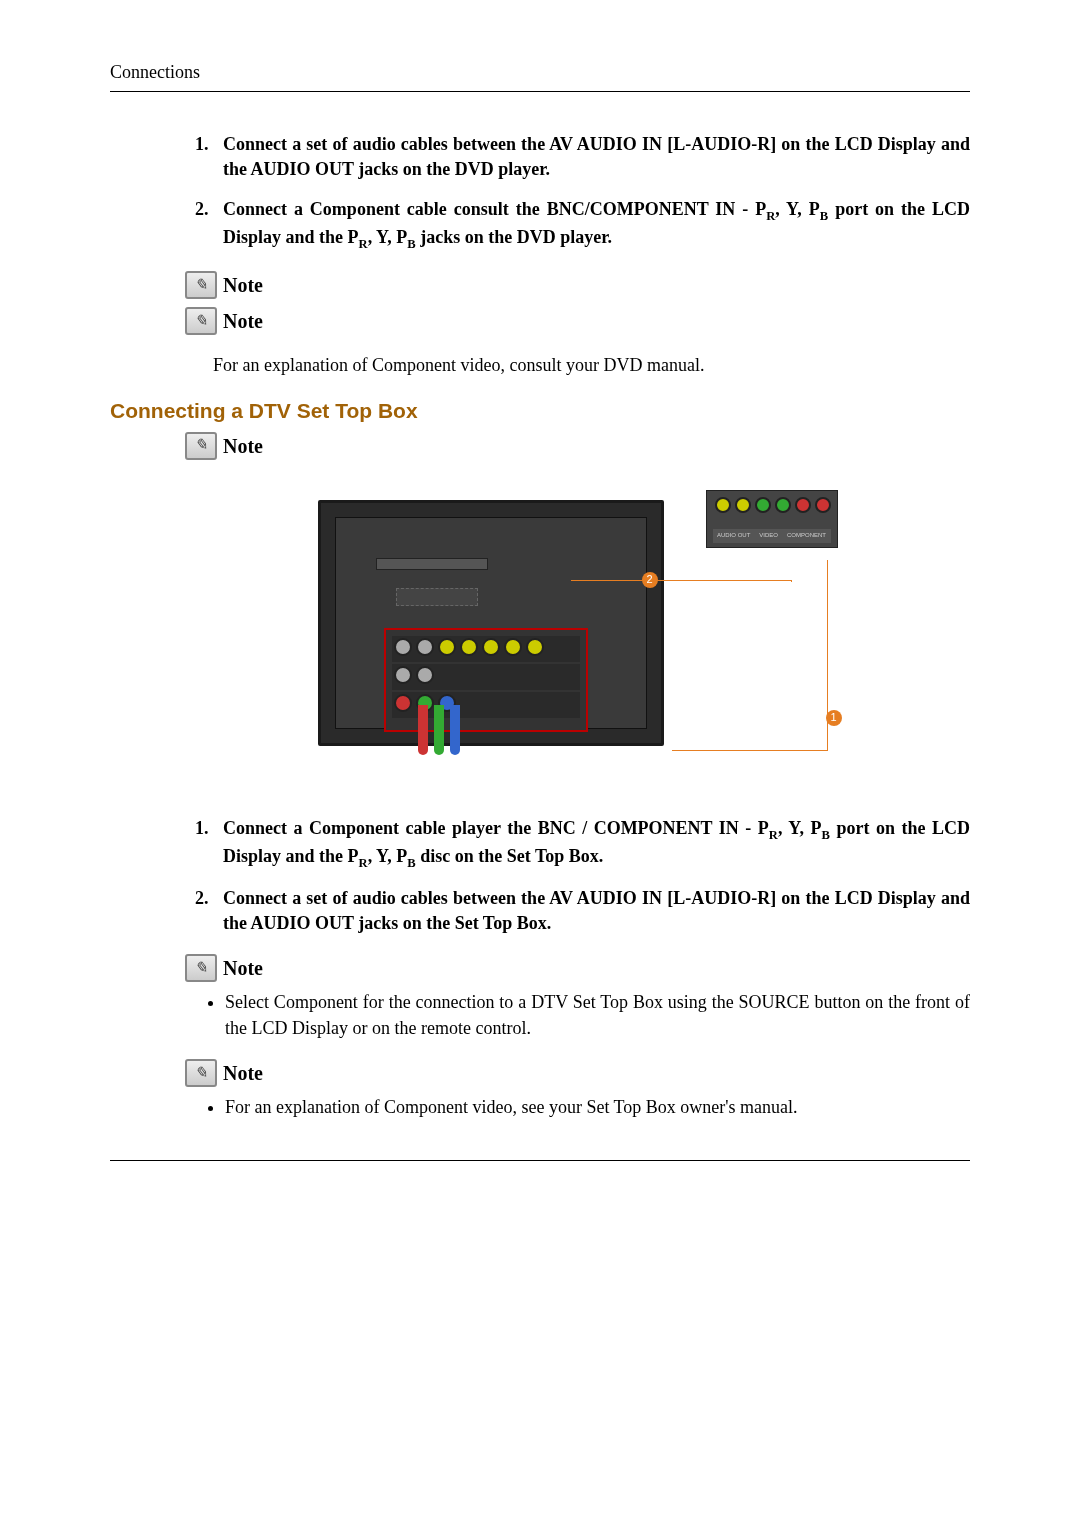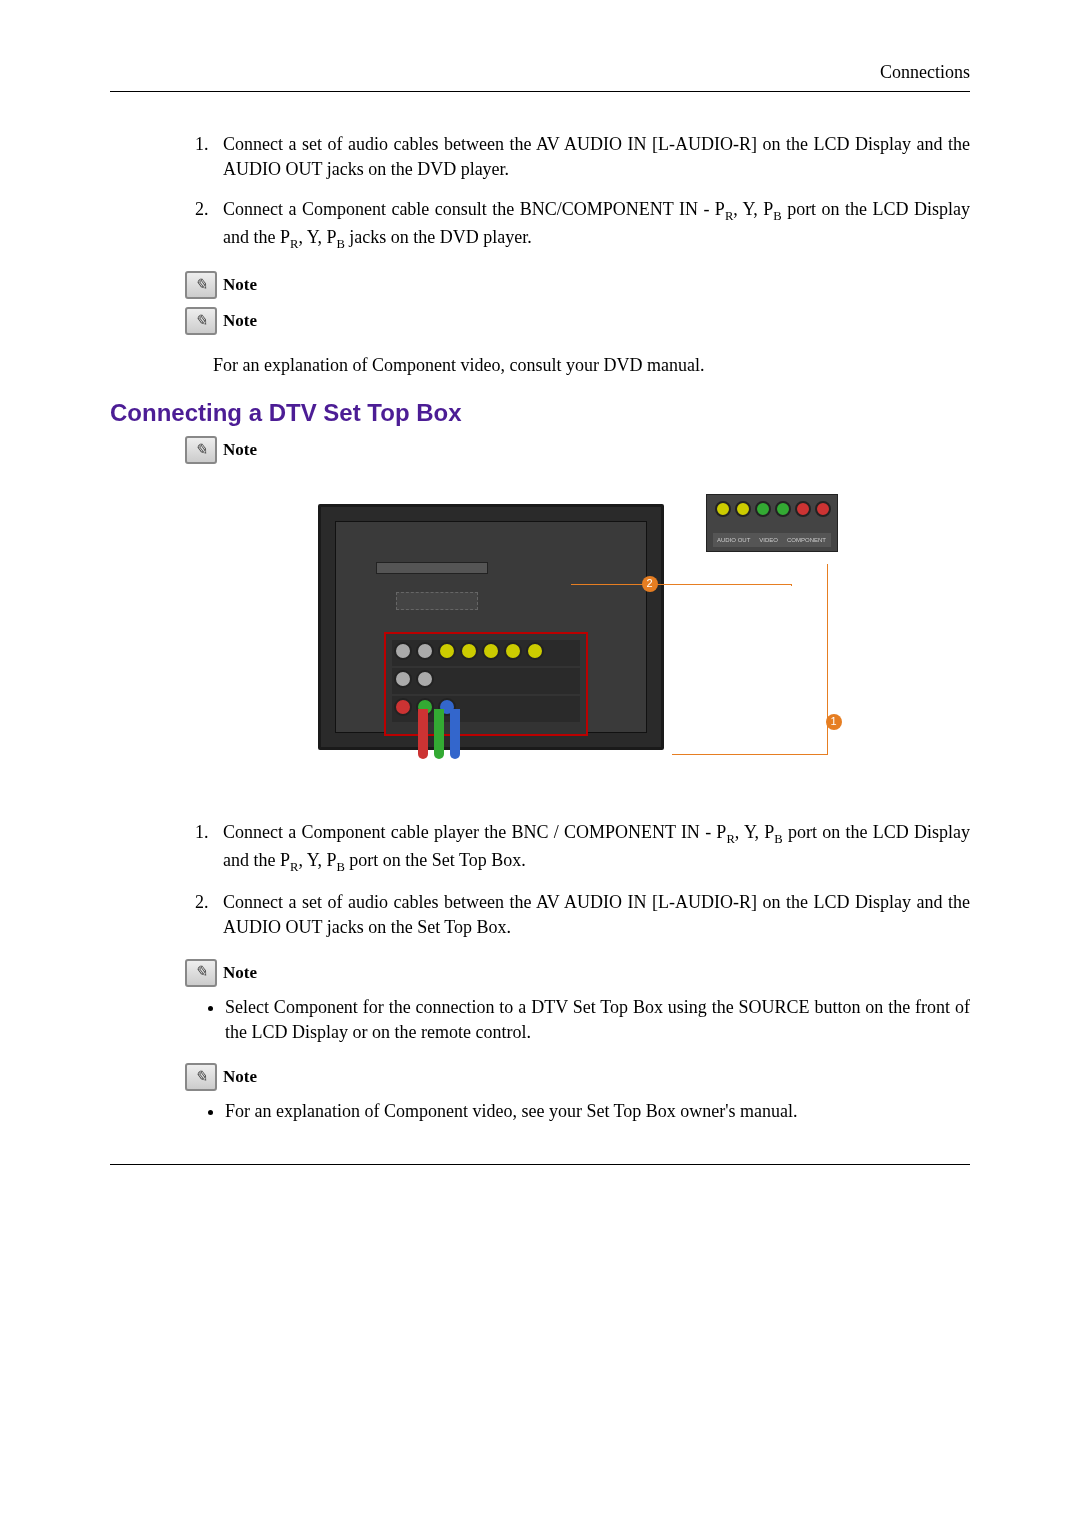--- a/index.html
+++ b/index.html
@@ -5,32 +5,33 @@
   body {
     font-family: "Times New Roman", Times, serif;
     font-size: 18px;
     color: #000;
     background: #fff;
     margin: 0;
     padding: 60px 110px 60px 110px;
     line-height: 1.4;
   }
   .header {
-    text-align: right;
+    text-align: left;
     border-bottom: 1.5px solid #000;
     padding-bottom: 6px;
     margin-bottom: 40px;
     font-size: 18px;
   }
   .content {
     margin-left: 75px;
   }
   ol.steps {
     padding-left: 28px;
     margin: 0 0 18px 0;
+    font-weight: bold;
   }
   ol.steps li {
     padding-left: 10px;
     margin-bottom: 14px;
     text-align: justify;
   }
   .note-block {
     display: flex;
     align-items: center;
     gap: 6px;
@@ -45,40 +46,40 @@
     background: linear-gradient(#eee, #ccc);
     align-items: center;
     justify-content: center;
     font-size: 16px;
     color: #444;
     font-style: italic;
     font-family: Georgia, serif;
   }
   .note-label {
     font-weight: bold;
-    font-size: 17px;
+    font-size: 20px;
   }
   ul.bullets {
     list-style-type: disc;
     padding-left: 40px;
     margin: 6px 0 18px 0;
   }
   ul.bullets li {
     margin-bottom: 12px;
     text-align: justify;
   }
   .indent-para {
     margin-left: 28px;
     margin-bottom: 18px;
   }
   h2.section {
     font-family: Arial, Helvetica, sans-serif;
     font-weight: bold;
-    font-size: 24px;
-    color: #4c1d95;
+    font-size: 21px;
+    color: #a16207;
     margin: 10px 0 0 -75px;
   }
   sub {
     font-size: 0.7em;
     vertical-align: sub;
   }
   .diagram-wrap {
     display: flex;
     justify-content: center;
     margin: 20px 0 36px 0;
@@ -297,21 +298,21 @@
       </div>
       <div class="line1"></div>
       <div class="line2"></div>
       <div class="callout c1">1</div>
       <div class="callout c2">2</div>
     </div>
   </div>
 
   <ol class="steps">
     <li>
-      <span>Connect a Component cable player the BNC / COMPONENT IN - P</span><sub>R</sub><span>, Y, P</span><sub>B</sub><span> port on the LCD Display and the P</span><sub>R</sub><span>, Y, P</span><sub>B</sub><span> port on the Set Top Box.</span>
+      <span>Connect a Component cable player the BNC / COMPONENT IN - P</span><sub>R</sub><span>, Y, P</span><sub>B</sub><span> port on the LCD Display and the P</span><sub>R</sub><span>, Y, P</span><sub>B</sub><span> disc on the Set Top Box.</span>
     </li>
     <li>Connect a set of audio cables between the AV AUDIO IN [L-AUDIO-R] on the LCD Display and the AUDIO OUT jacks on the Set Top Box.</li>
   </ol>
 
   <div class="note-block">
     <span class="note-icon">✎</span>
     <span class="note-label">Note</span>
   </div>
 
   <ul class="bullets">

